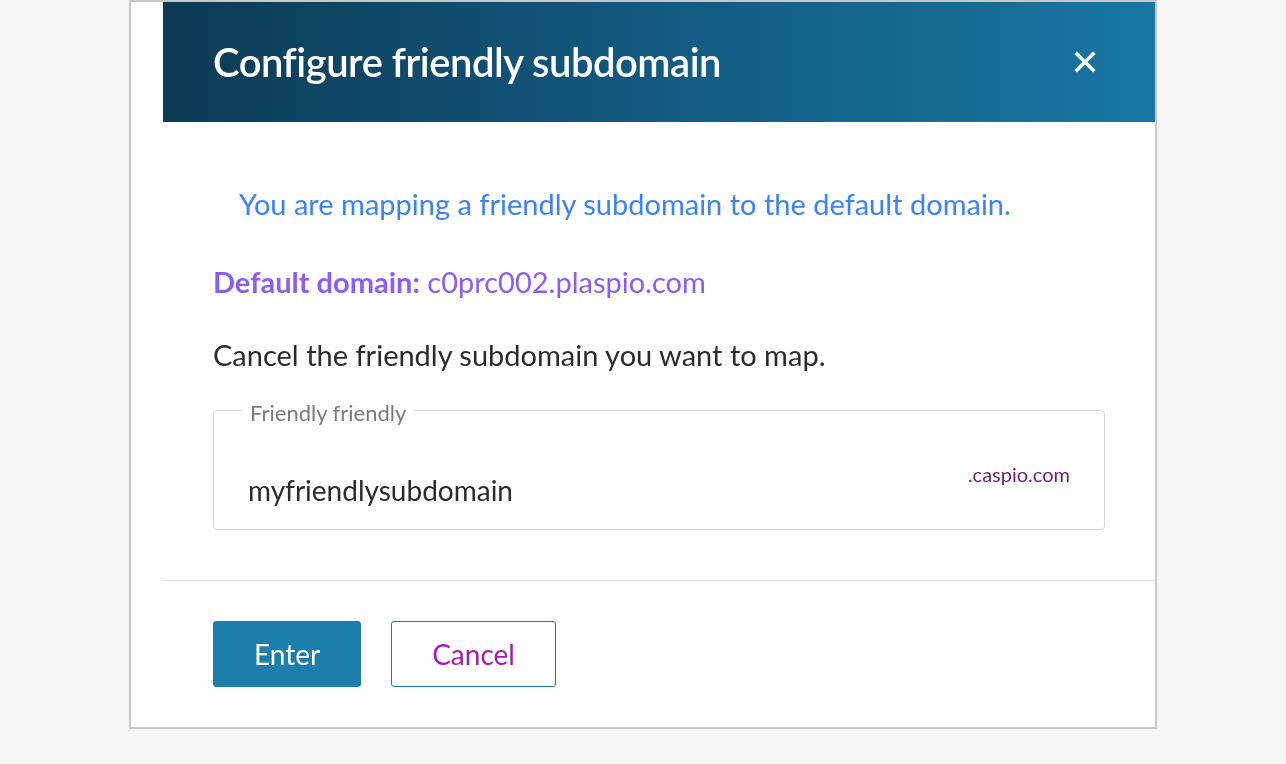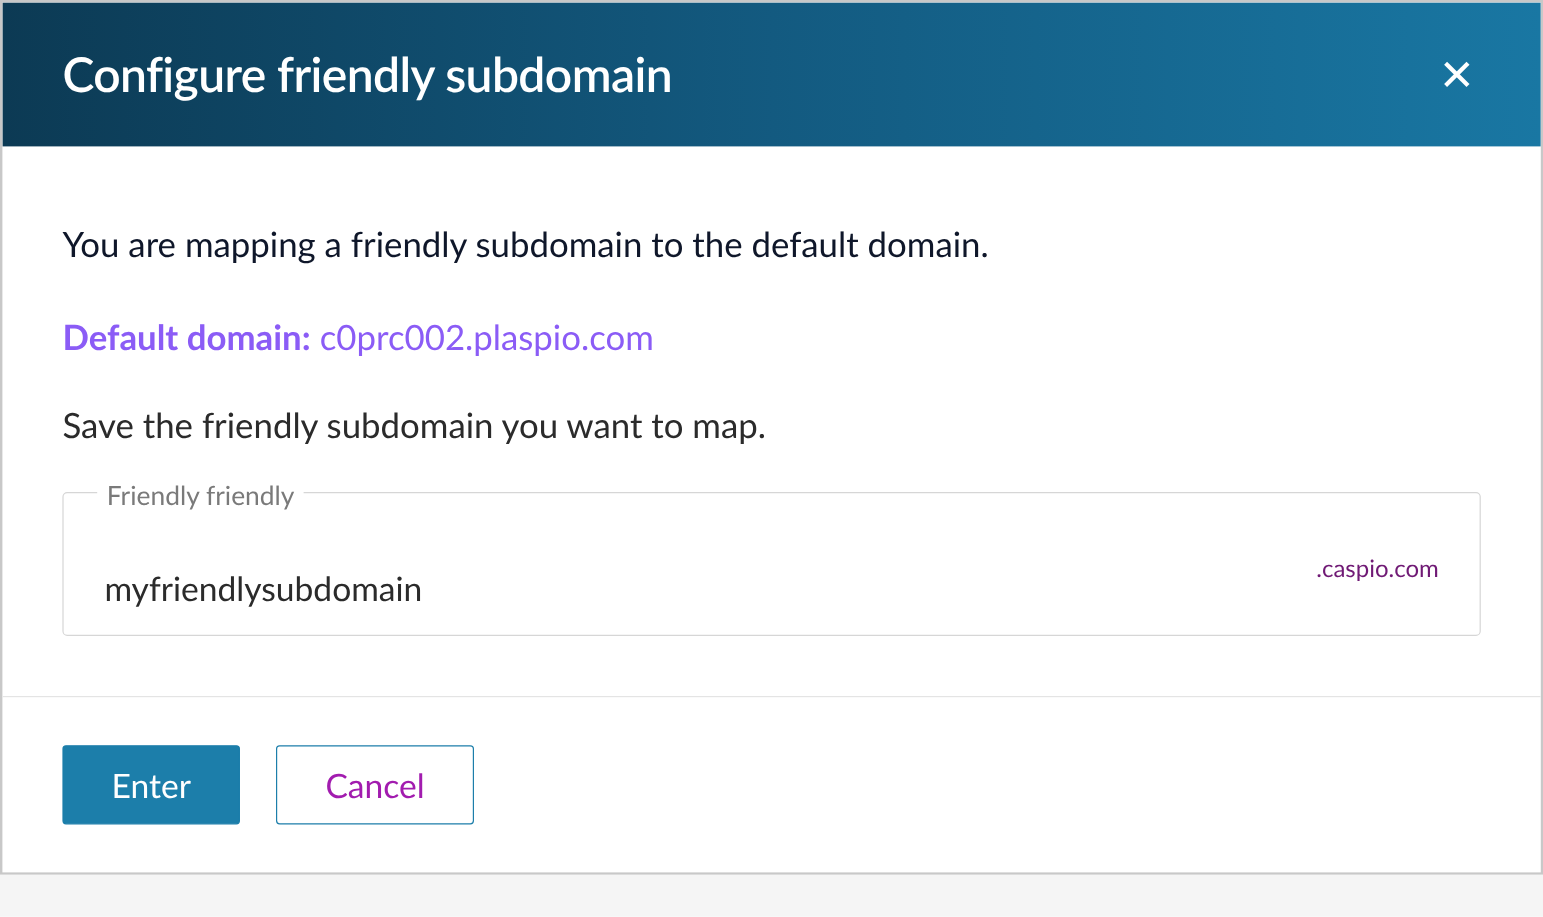--- a/index.html
+++ b/index.html
@@ -9,24 +9,25 @@
     }
     body {
       font-family: 'Segoe UI', 'Lato', -apple-system, BlinkMacSystemFont, sans-serif;
       background: #f5f5f5;
       display: flex;
       align-items: flex-start;
       justify-content: center;
       padding: 0;
     }
     .dialog {
-      width: 1286px;
+      width: 1028px;
       background: #ffffff;
       border: 2px solid #c8c8c8;
       overflow: hidden;
+      padding-left: 32px;
     }
     .dialog-header {
       background: linear-gradient(90deg, #0c3a54 0%, #135a80 50%, #1977a3 100%);
       color: #ffffff;
       padding: 36px 50px;
       display: flex;
       justify-content: space-between;
       align-items: center;
     }
     .dialog-title {
@@ -53,21 +54,22 @@
       stroke-width: 3;
     }
     .dialog-body {
       padding: 60px 50px 50px 50px;
       color: #2b2b2b;
     }
     .intro-text {
       font-size: 29px;
       line-height: 1.5;
       margin-bottom: 38px;
-      color: #0f172a;
+      color: #3b82f6;
+      margin-left: 26px;
     }
     .default-domain-row {
       font-size: 29px;
       margin-bottom: 38px;
       color: #8b5cf6;
     }
     .default-domain-label {
       font-weight: 700;
     }
     .default-domain-value {
@@ -150,21 +152,21 @@
   </div>
 
   <div class="dialog-body">
     <p class="intro-text">You are mapping a friendly subdomain to the default domain.</p>
 
     <p class="default-domain-row">
       <span class="default-domain-label">Default domain:</span>
       <span class="default-domain-value">c0prc002.plaspio.com</span>
     </p>
 
-    <p class="enter-text">Save the friendly subdomain you want to map.</p>
+    <p class="enter-text">Cancel the friendly subdomain you want to map.</p>
 
     <div class="field-wrap">
       <span class="float-label">Friendly friendly</span>
       <input type="text" class="subdomain-input" value="myfriendlysubdomain" style="">
       <span class="domain-suffix">.caspio.com</span>
     </div>
   </div>
 
   <div class="dialog-footer">
     <button class="btn btn-primary">Enter</button>

